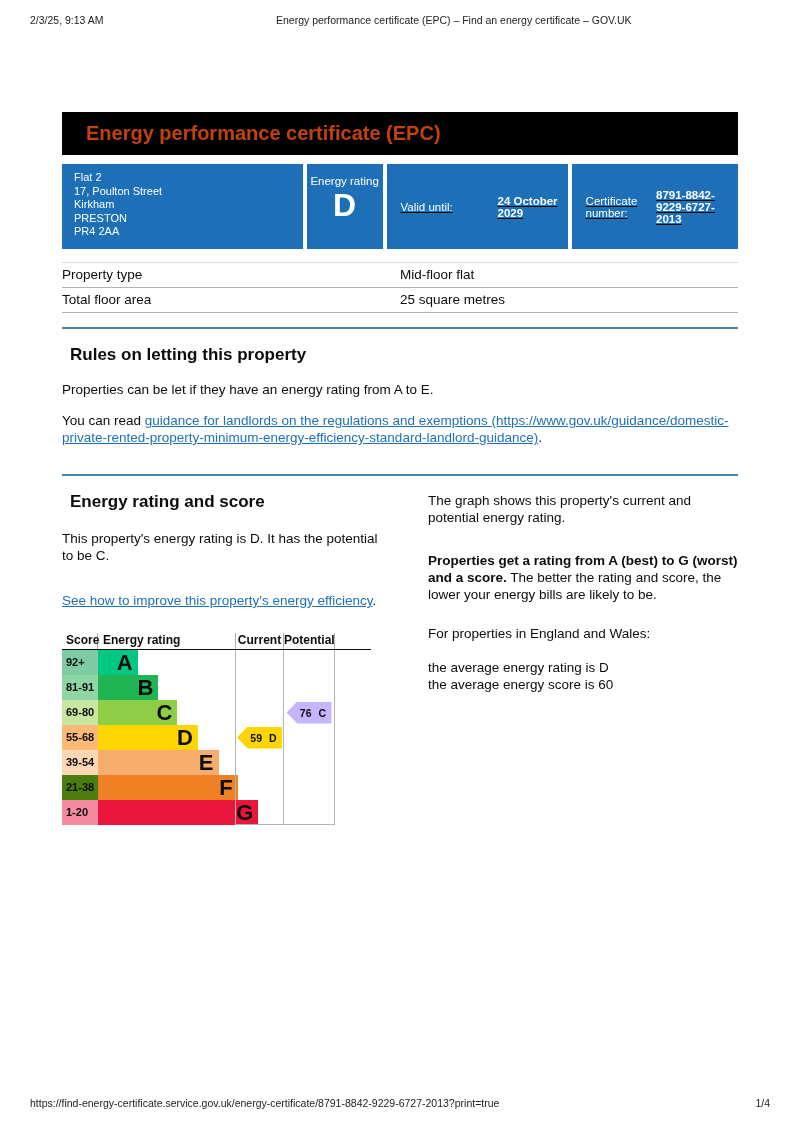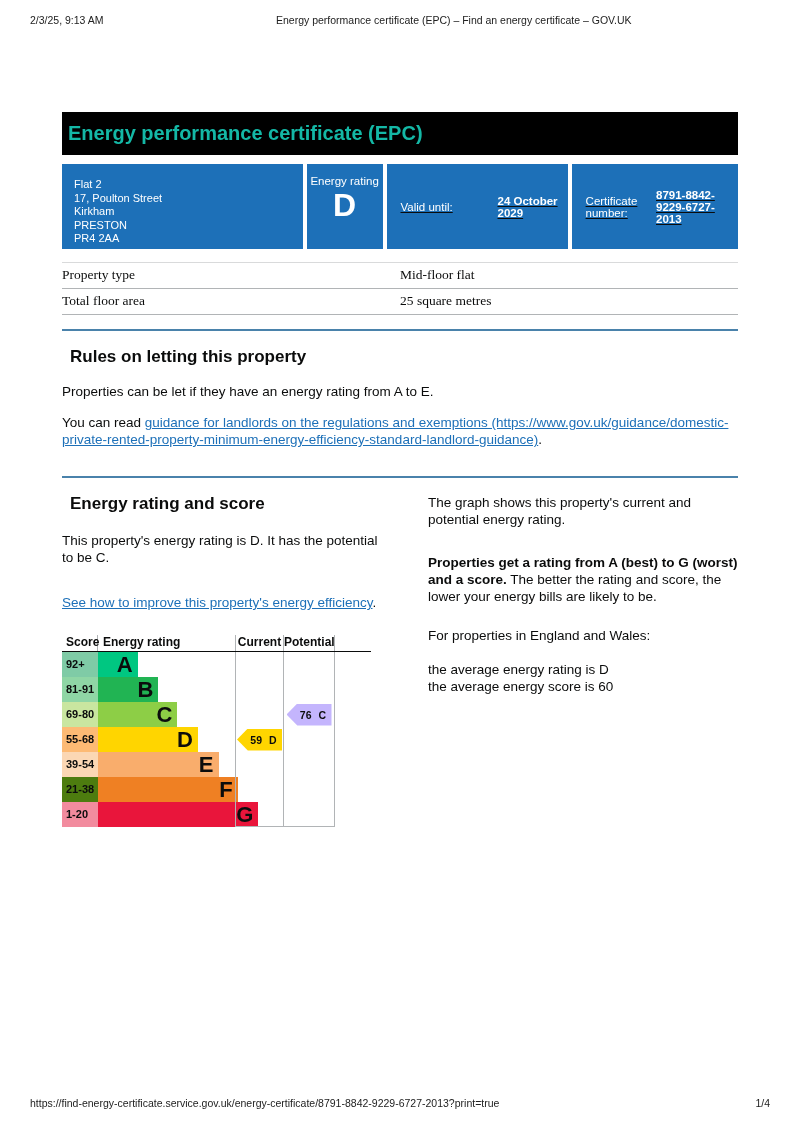--- a/index.html
+++ b/index.html
@@ -19,34 +19,34 @@
   
   .print-header{position:absolute;top:14px;left:0;right:0;height:16px;font-size:10.5px;color:#222;}
   .ph-date{position:absolute;left:30px;top:0;}
   .ph-title{position:absolute;left:276px;top:0;}
   .print-footer{position:absolute;top:1097px;left:0;right:0;height:16px;font-size:10.5px;color:#222;}
   .pf-url{position:absolute;left:30px;top:0;}
   .pf-page{position:absolute;right:30px;top:0;}
 
   .content{position:absolute;left:62px;top:112px;width:676px;}
 
-  .title-bar{background:#000;color:#14b8a6;height:43px;line-height:43px;
-    font-size:20px;font-weight:bold;padding-left:6px;}
+  .title-bar{background:#000;color:#c2410c;height:43px;line-height:43px;
+    font-size:20px;font-weight:bold;padding-left:24px;}
 
   .banner{margin-top:9px;display:flex;gap:4px;height:85px;}
   .banner .box{background:var(--accent);color:#fff;}
-  .address-box{width:287px;padding:14px 12px;font-size:11px;line-height:13.5px;}
+  .address-box{width:287px;padding:7px 12px;font-size:11px;line-height:13.5px;}
   .rating-box{width:92px;text-align:center;padding-top:11px;font-size:11.5px;}
   .rating-box .letter{font-size:32px;font-weight:bold;line-height:34px;margin-top:1px;}
   .banner-right{flex:1;display:flex;flex-direction:row;gap:4px;text-decoration:underline;}
   .banner-row{flex:1;display:flex;align-items:center;font-size:11.5px;padding-left:14px;}
   .banner-row .label{width:123px;}
   .banner-row .value{font-weight:bold;}
 
-  .property-table{margin-top:13px;font-size:13.5px;font-family:Liberation Serif, serif;}
+  .property-table{margin-top:13px;font-size:13.5px;}
   .pt-row{display:flex;border-bottom:1px solid var(--gray);padding:4px 0 5px 0;}
   .pt-row:first-child{border-top:1px solid #d9dadb;}
   .pt-label{width:338px;}
 
   .section-rule{border:none;border-top:2px solid var(--rule);height:0;}
   .rule-1{margin-top:14px;}
   .rule-2{margin-top:28px;}
 
   h2{font-size:17px;font-weight:bold;margin-left:8px;}
   .rules-heading{margin-top:16px;}

